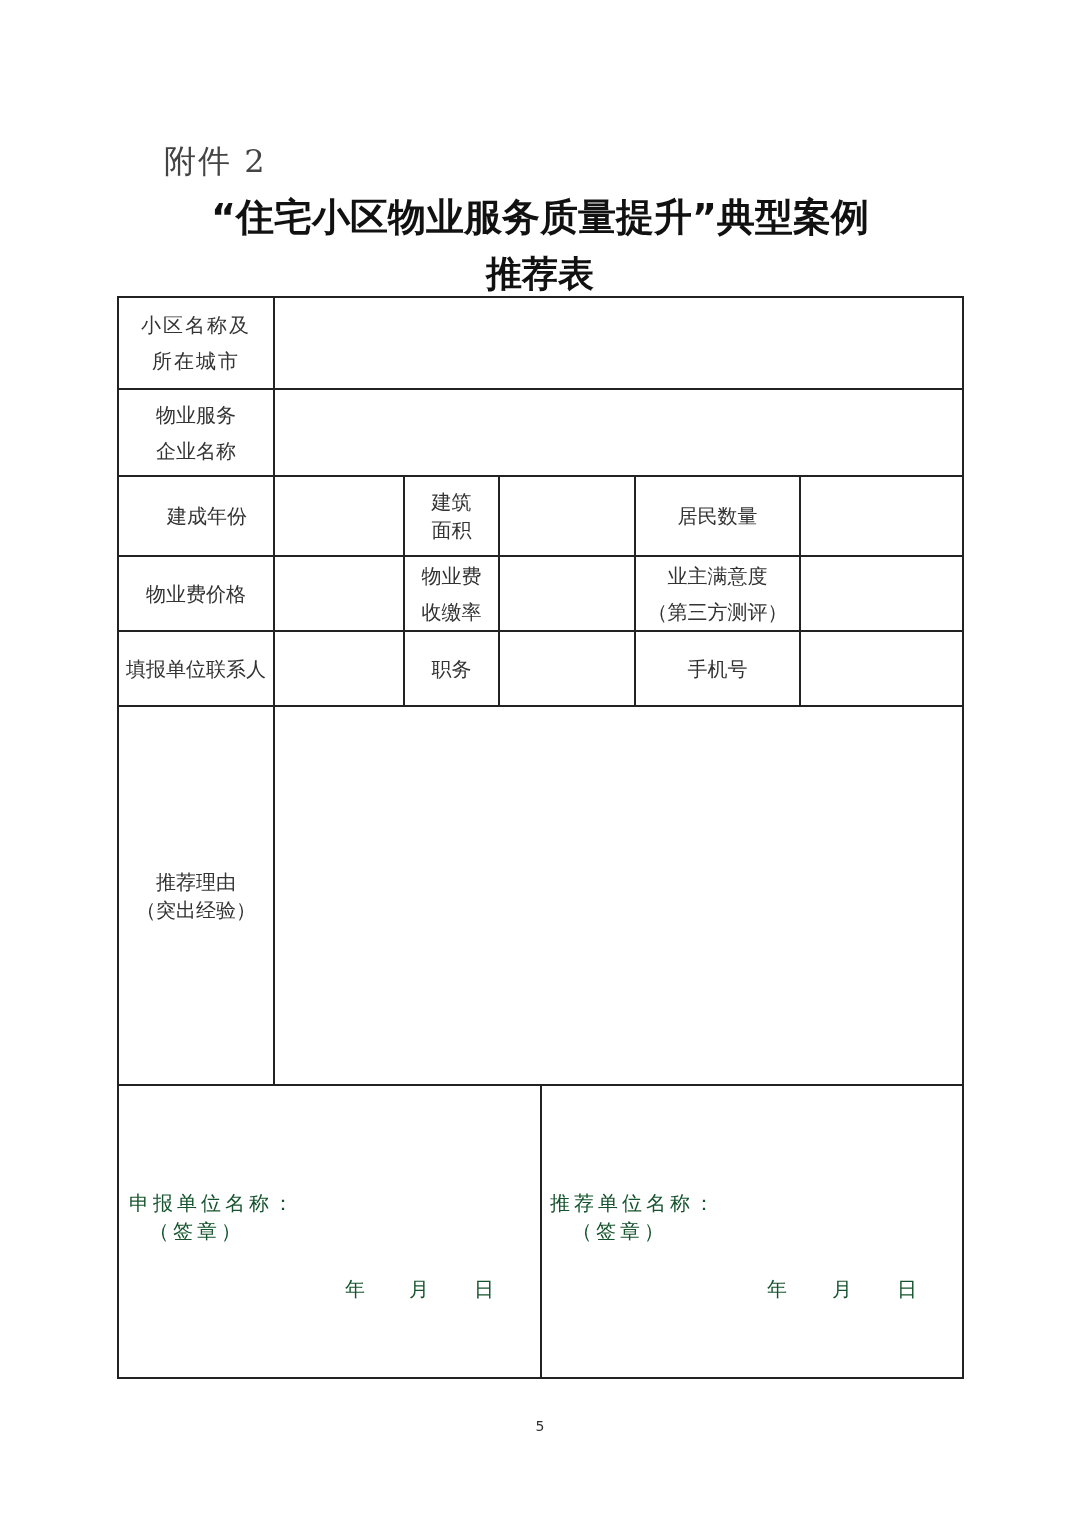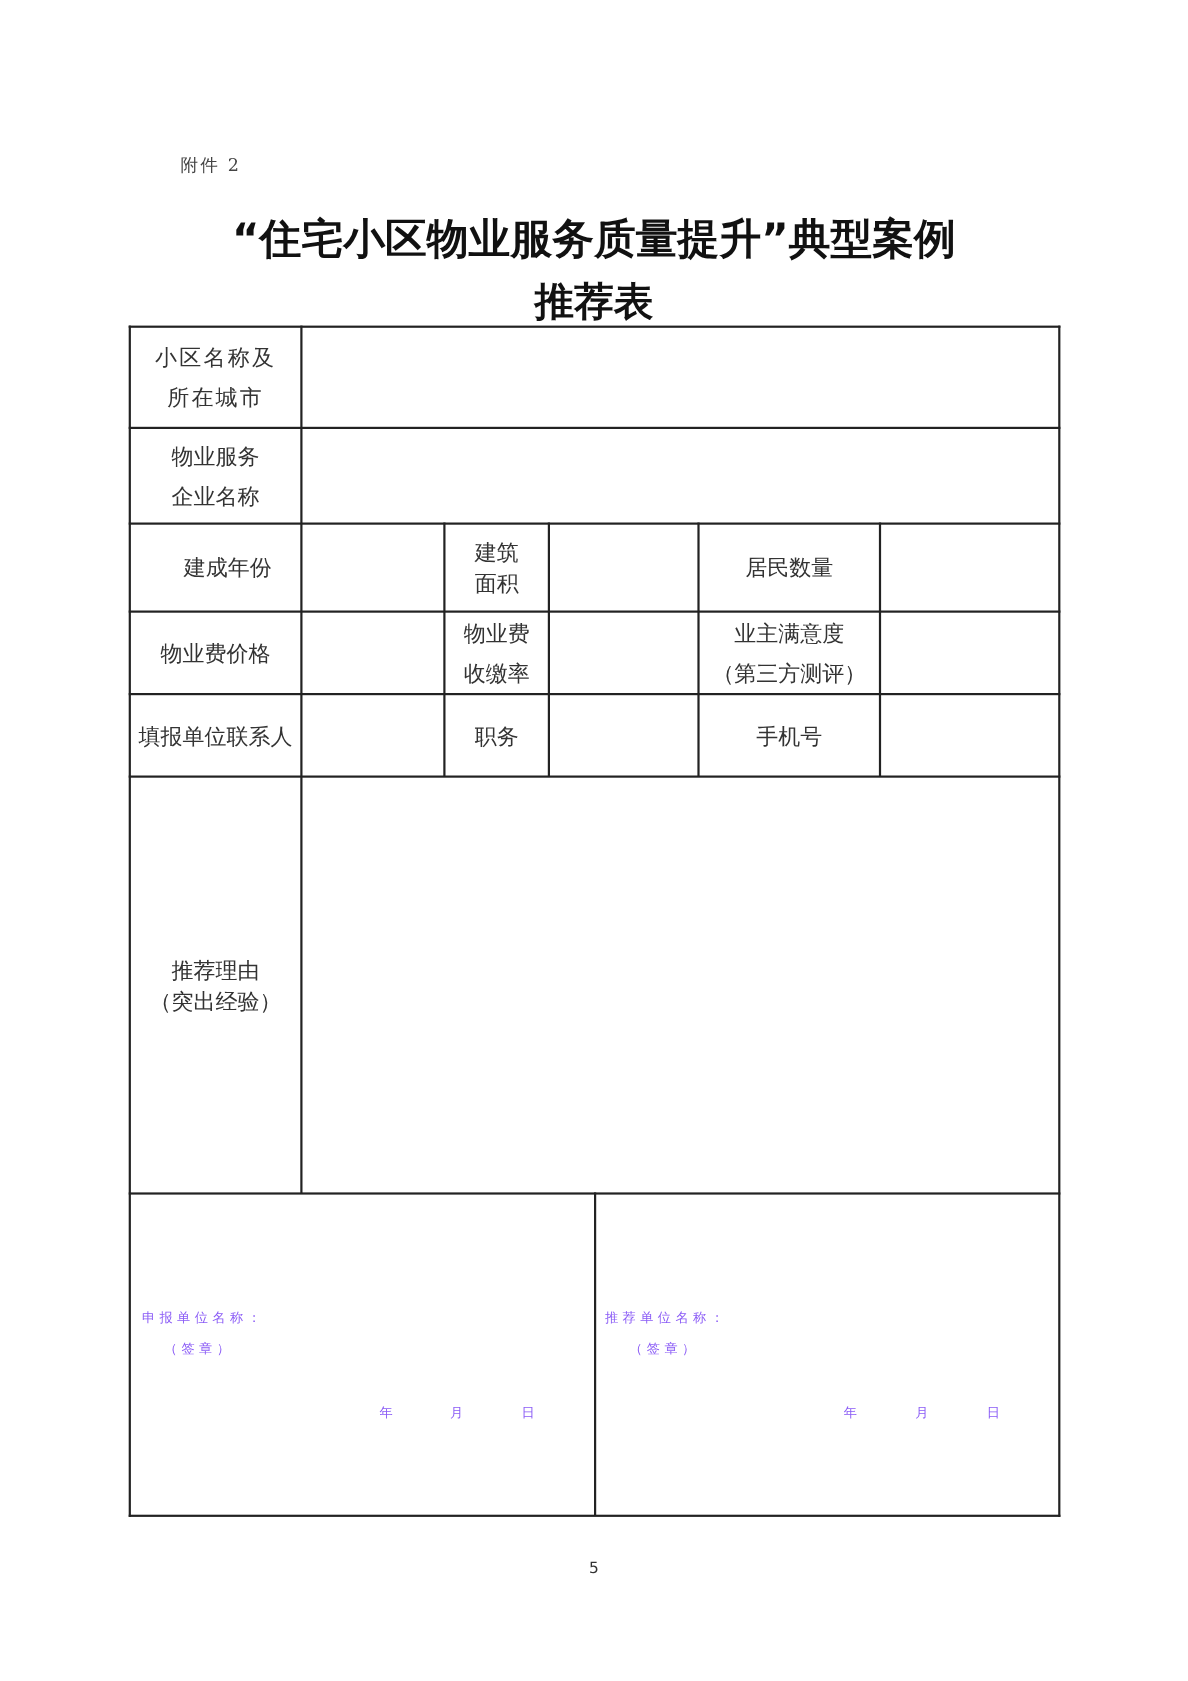--- a/index.html
+++ b/index.html
@@ -1,26 +1,26 @@
 <!DOCTYPE html>
 <html><head>
 <meta charset="utf-8">
 <style>
   html, body { margin:0; padding:0; background:#fff; }
   body { width:1080px; height:1528px; position:relative; overflow:hidden;
          font-family:"DejaVu Serif","Liberation Serif",serif; color:#333; }
-  .attach { position:absolute; left:164px; top:140px; font-size:16px; color:#444; letter-spacing:2px; }
+  .attach { position:absolute; left:164px; top:140px; font-size:32px; color:#444; letter-spacing:2px; }
   .title1 { position:absolute; left:0; width:1080px; top:192px; text-align:center;
             font-family:"DejaVu Sans","Liberation Sans",sans-serif; font-weight:bold; font-size:38px; color:#111; }
   .title2 { position:absolute; left:0; width:1080px; top:250px; text-align:center;
             font-family:"DejaVu Sans","Liberation Sans",sans-serif; font-weight:bold; font-size:36px; color:#111; }
   .line { position:absolute; background:#222; }
   .cell { position:absolute; display:flex; align-items:center; justify-content:center; text-align:center;
           font-size:20px; line-height:36px; color:#333; }
-  .lbl { position:absolute; font-size:12px; color:#8b5cf6; letter-spacing:4px; }
+  .lbl { position:absolute; font-size:20px; color:#14532d; letter-spacing:4px; }
   .pageno { position:absolute; left:0; width:1080px; top:1418px; text-align:center; font-size:14px;
             font-family:"DejaVu Sans","Liberation Sans",sans-serif; color:#333; }
   .input-area { position:absolute; }
 </style>
 </head>
 <body>
 
 <div class="attach">附件 2</div>
 <div class="title1">“住宅小区物业服务质量提升”典型案例</div>
 <div class="title2">推荐表</div>

